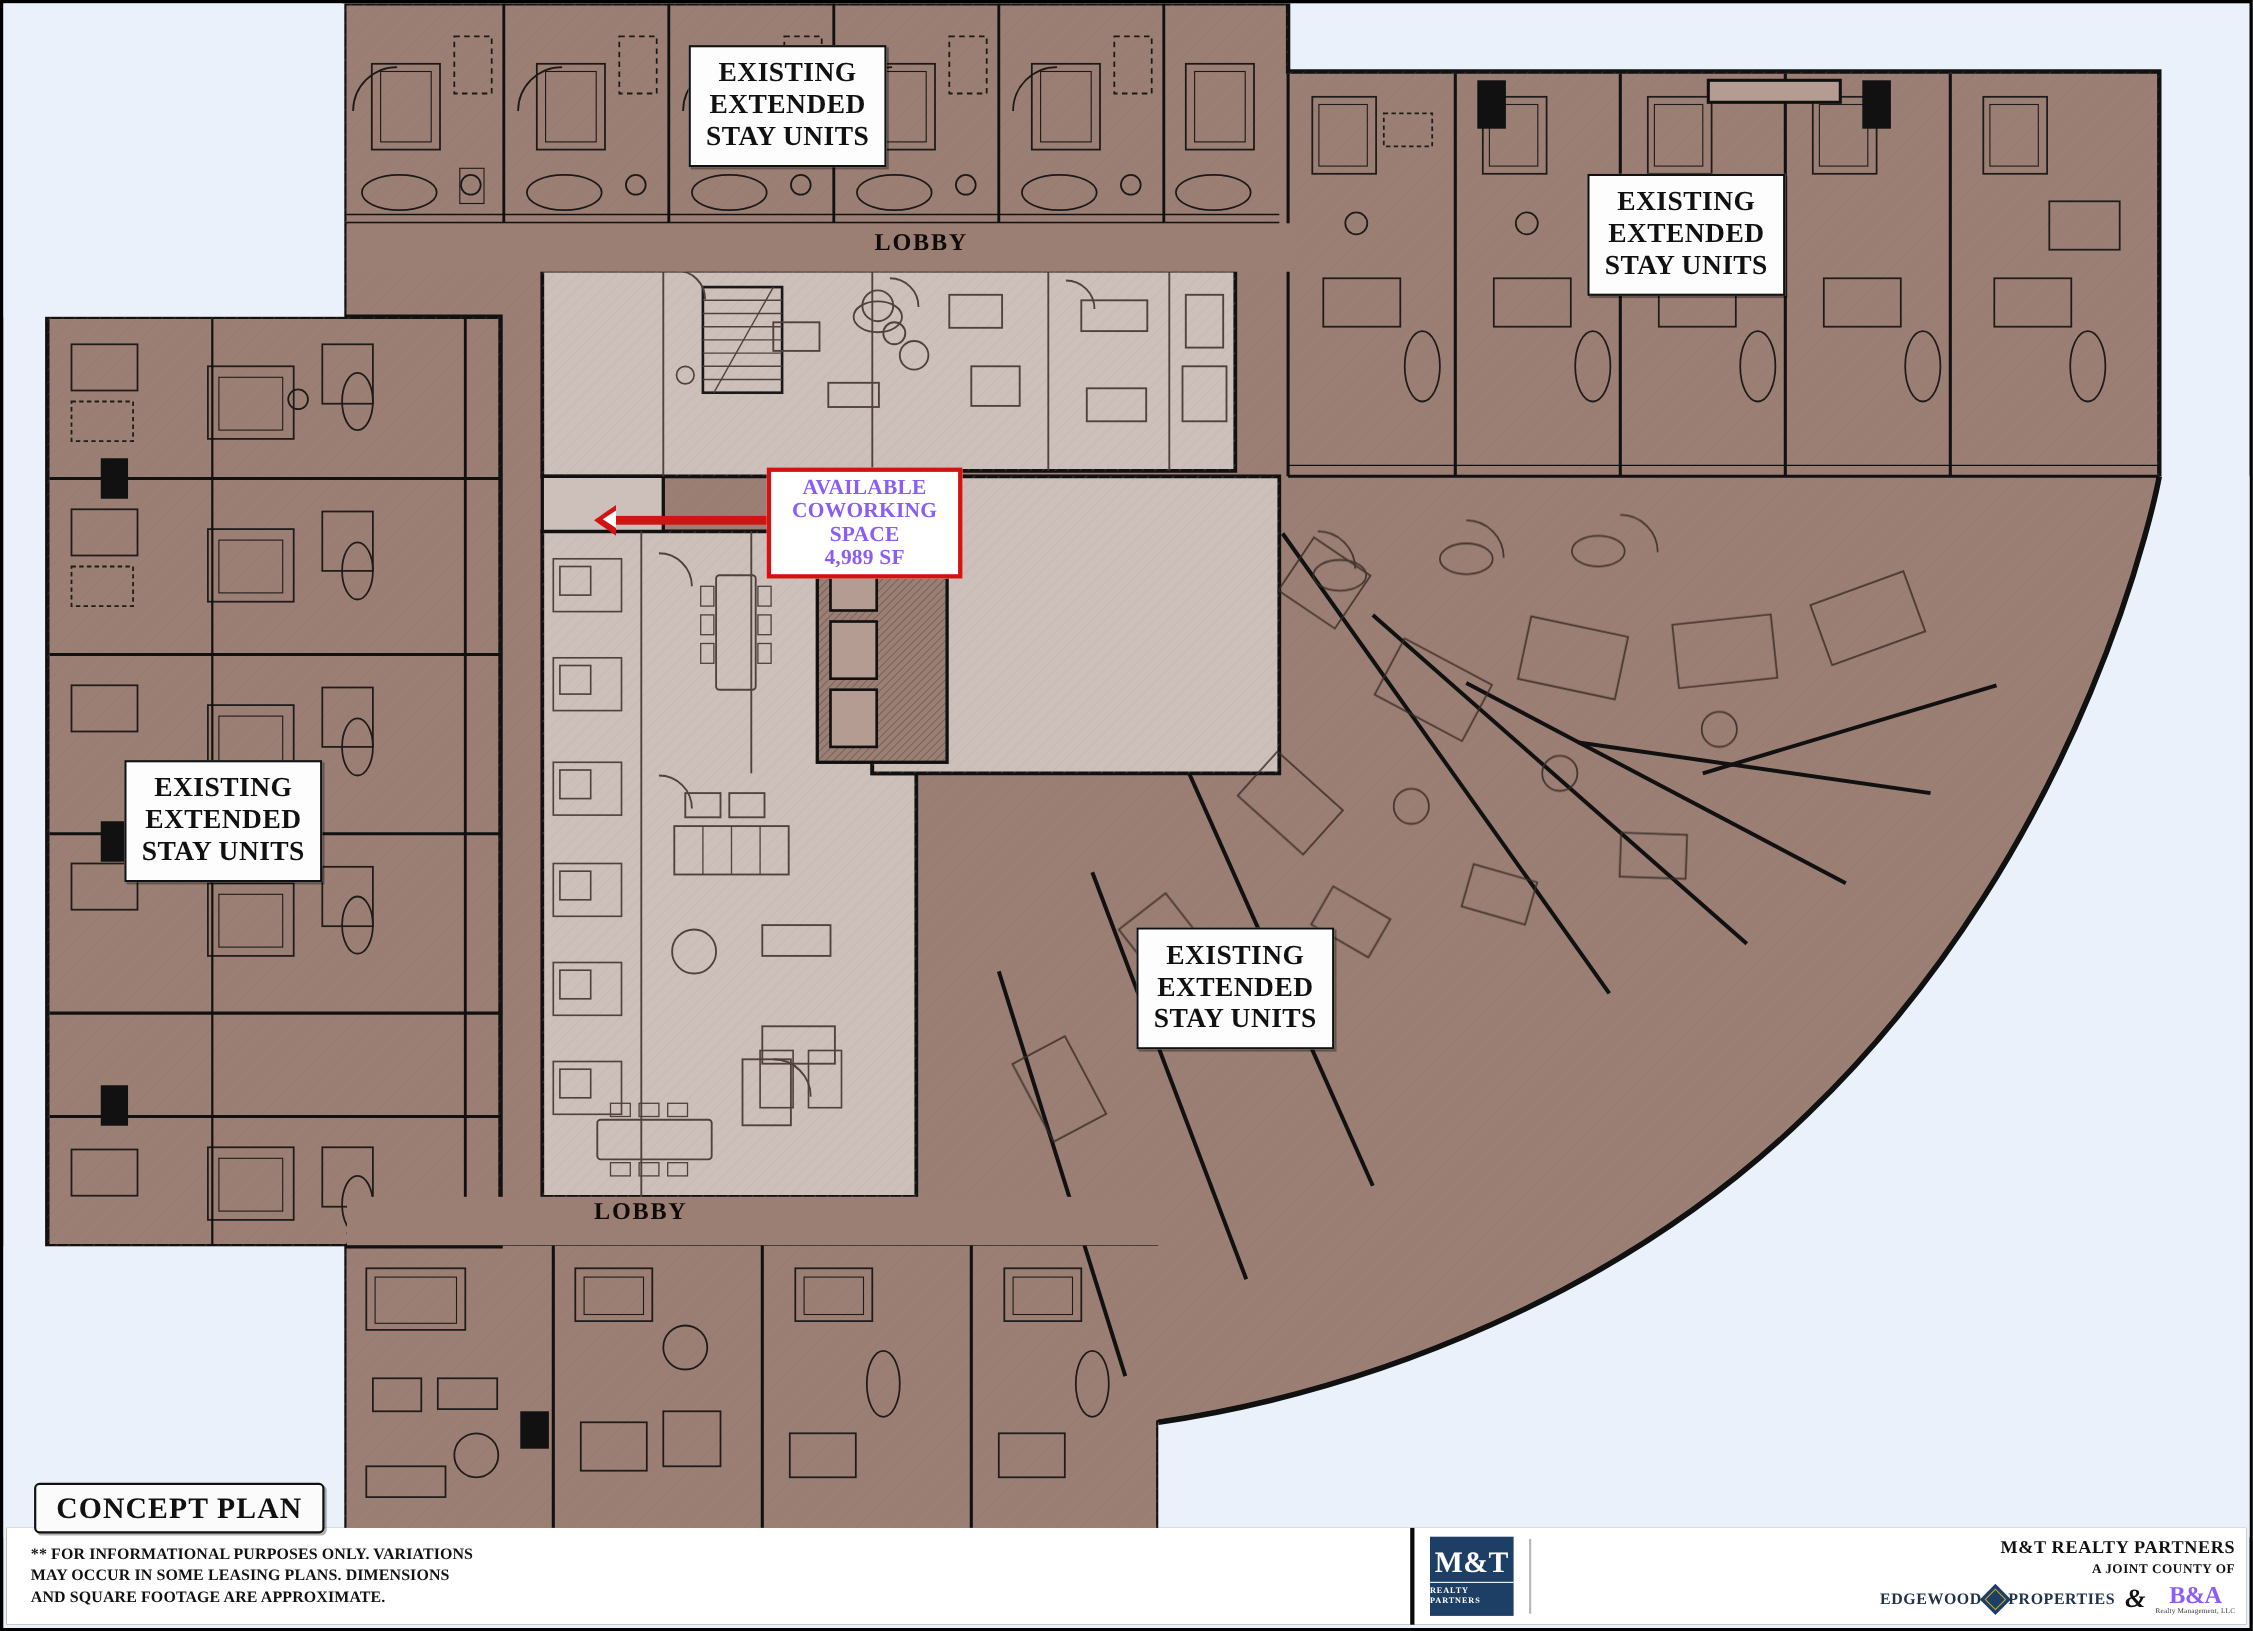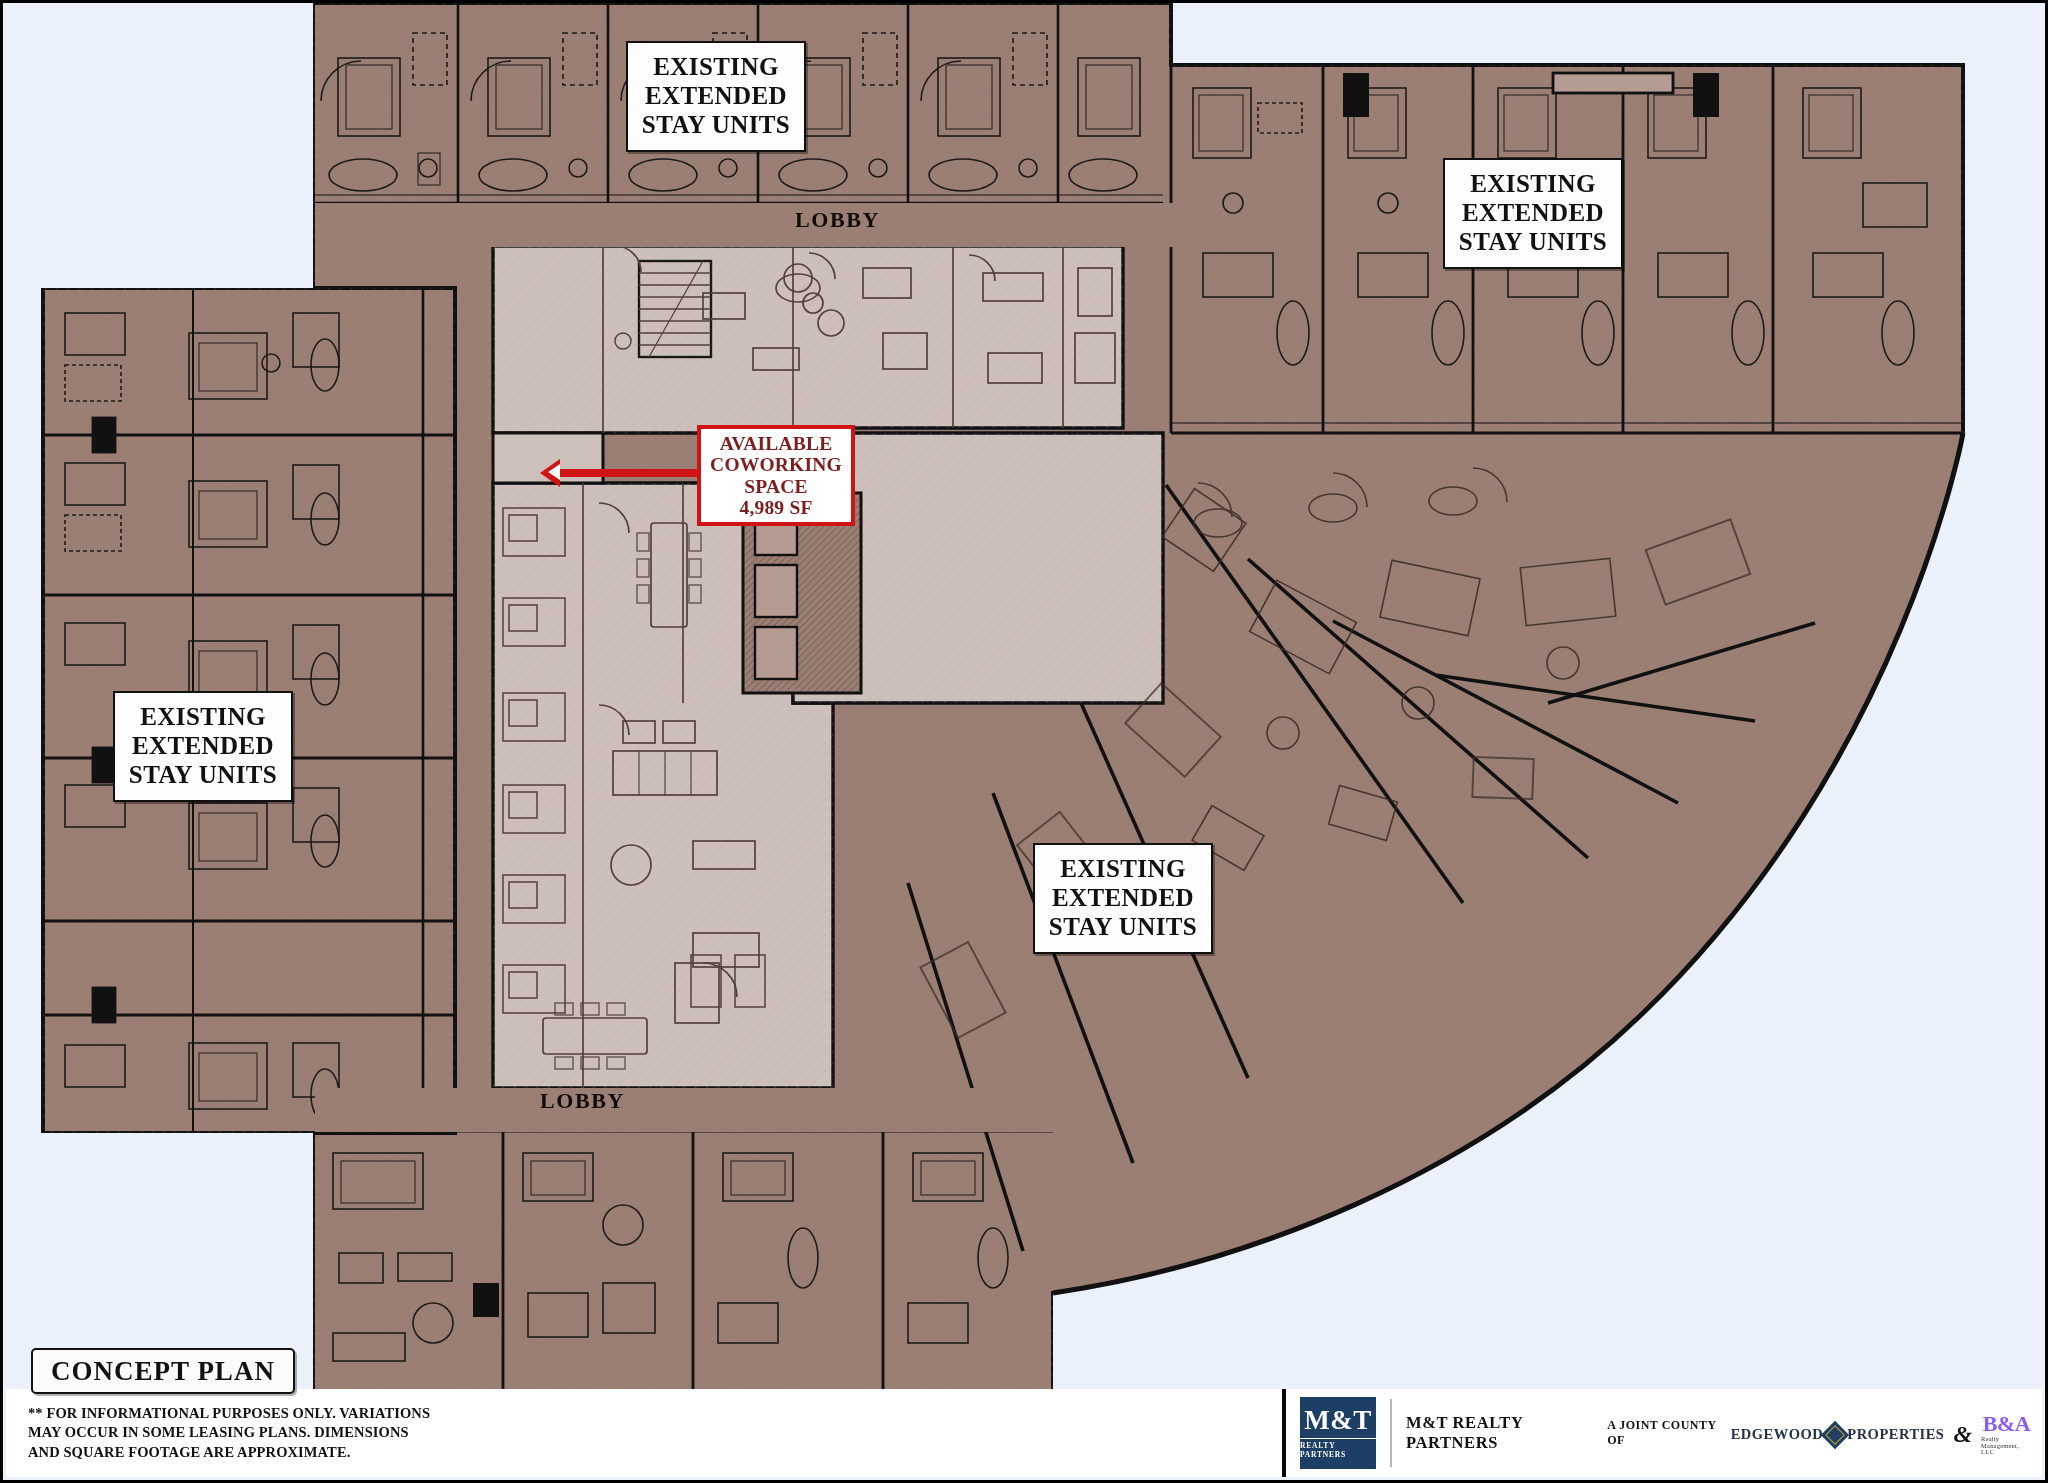--- a/index.html
+++ b/index.html
@@ -43,24 +43,24 @@
     padding:9px 12px 11px 12px;
     box-sizing:border-box;
     box-shadow:2px 2px 0 rgba(0,0,0,.35);
     white-space:pre-line;
   }
 
   
   #available-callout{
     position:absolute;
     left:694px;top:422px;
-    width:158px;height:101px;
+    width:178px;height:101px;
     background:#ffffff;
     border:4px solid #d01414;
-    color:#7f1d1d;
+    color:#8b5cf6;
     font-weight:bold;
     font-size:19.5px;
     line-height:1.08;
     text-align:center;
     display:flex;flex-direction:column;
     align-items:center;justify-content:center;
     box-sizing:border-box;
     letter-spacing:.2px;
     z-index:40;
   }
@@ -182,22 +182,22 @@
   }
   #mt-logo .mt-sub{
     font-size:7.5px;font-weight:bold;letter-spacing:.8px;
     margin-top:4px;border-top:1px solid #fff;padding-top:2px;
   }
   #logo-divider{
     width:2px;align-self:stretch;background:#b9b9b9;margin:6px 2px;
     flex:0 0 auto;
   }
   #logo-text{
-    flex:1;display:flex;
-    align-items:center;justify-content:center;gap:2px;
+    flex:1;display:flex;flex-direction:column;
+    align-items:flex-end;justify-content:center;gap:2px;
   }
   #jv-name{font-size:16.5px;font-weight:bold;letter-spacing:.6px;color:#111;}
   #jv-of{font-size:12px;font-weight:bold;letter-spacing:.5px;color:#111;}
   #jv-partners{
     display:flex;align-items:center;justify-content:center;gap:9px;margin-top:3px;
   }
   .edgewood{
     display:flex;align-items:center;gap:2px;
     font-size:14.5px;font-weight:bold;color:#22324a;letter-spacing:.5px;
   }

